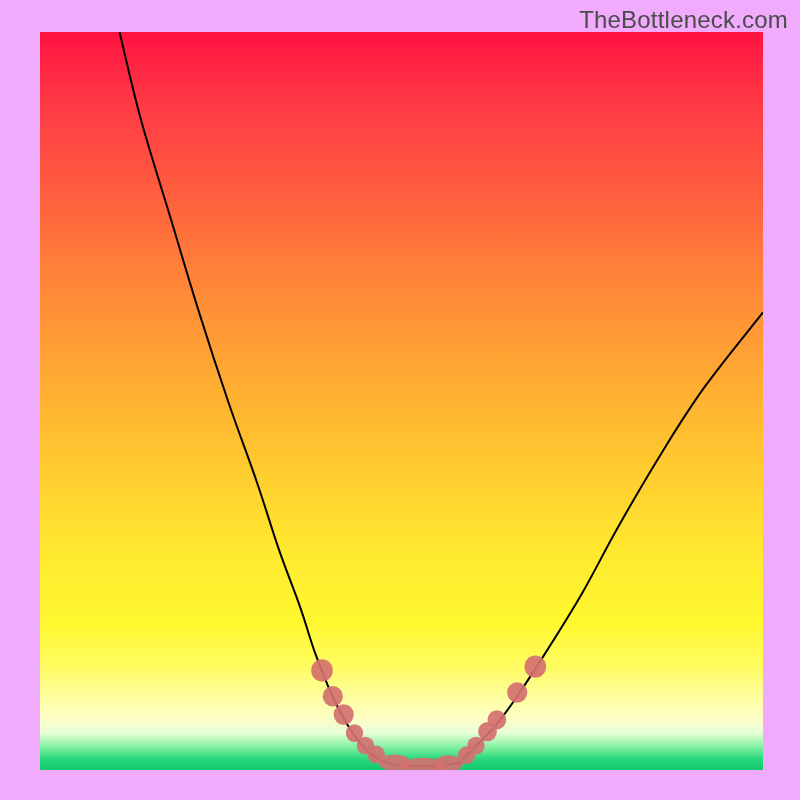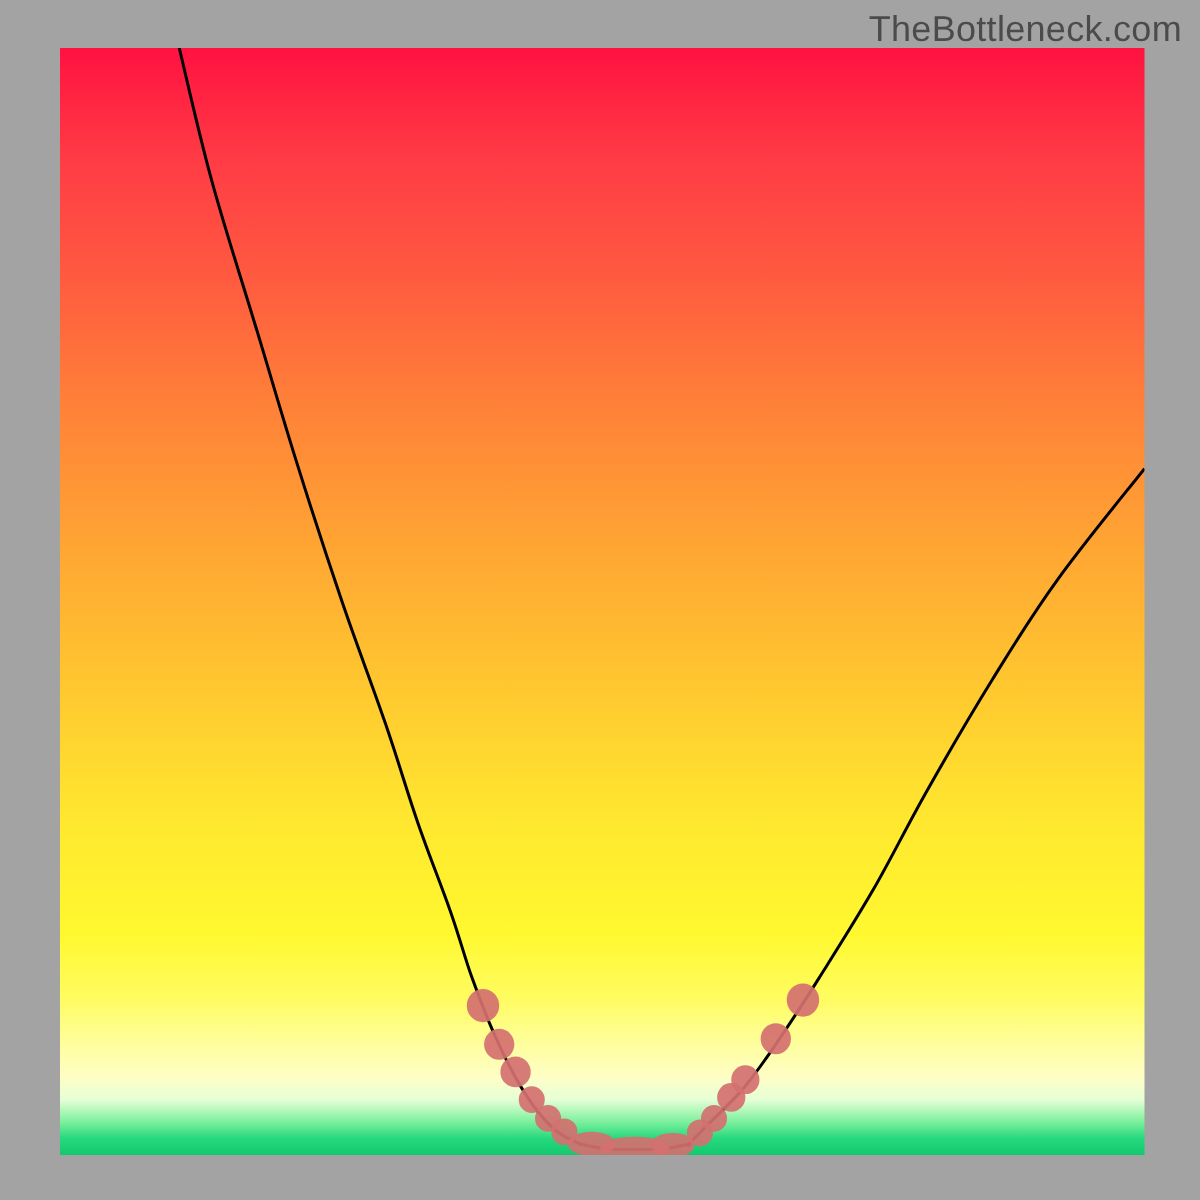--- a/index.html
+++ b/index.html
@@ -8,21 +8,21 @@
     width: 800px;
     height: 800px;
     background: #000;
     overflow: hidden;
     font-family: Arial, Helvetica, sans-serif;
   }
   .frame {
     position: absolute;
     left: 0; top: 0;
     width: 800px; height: 800px;
-    background: #a3a3a3;
+    background: #f0abfc;
   }
   .plot {
     position: absolute;
     left: 40px;
     top: 32px;
     width: 723px;
     height: 738px;
     
     background: linear-gradient(to bottom,
       #ff1240 0%,

